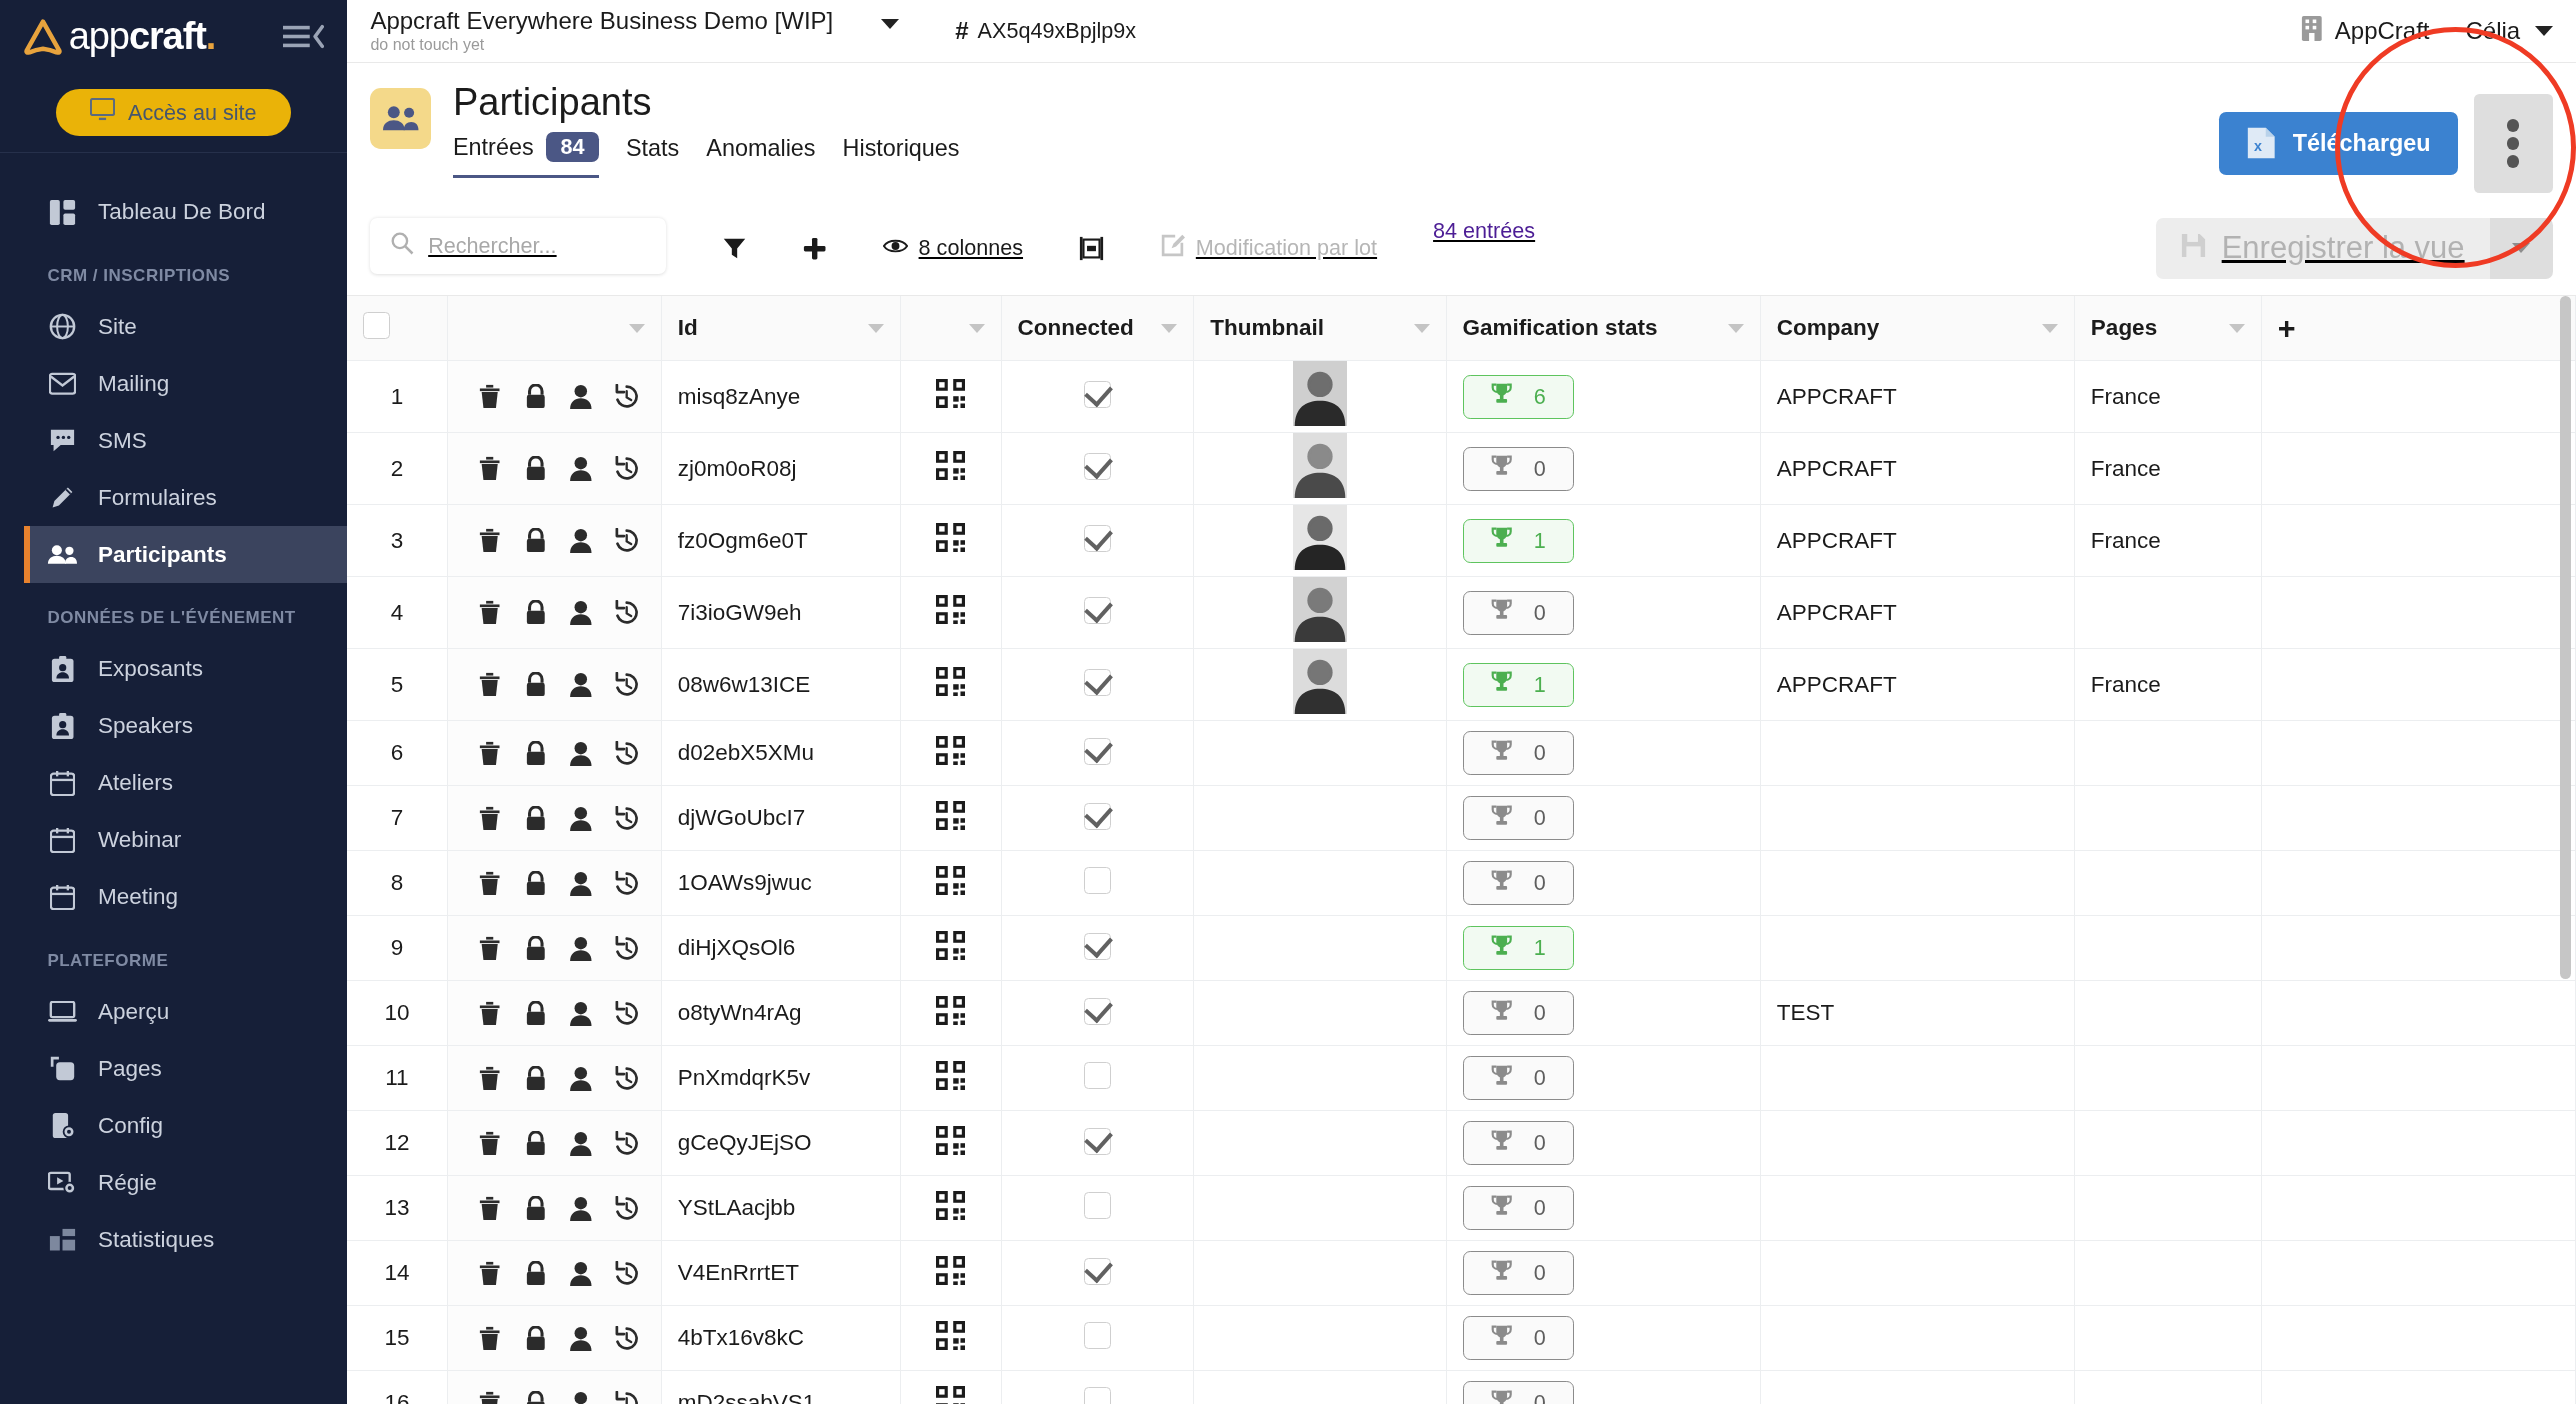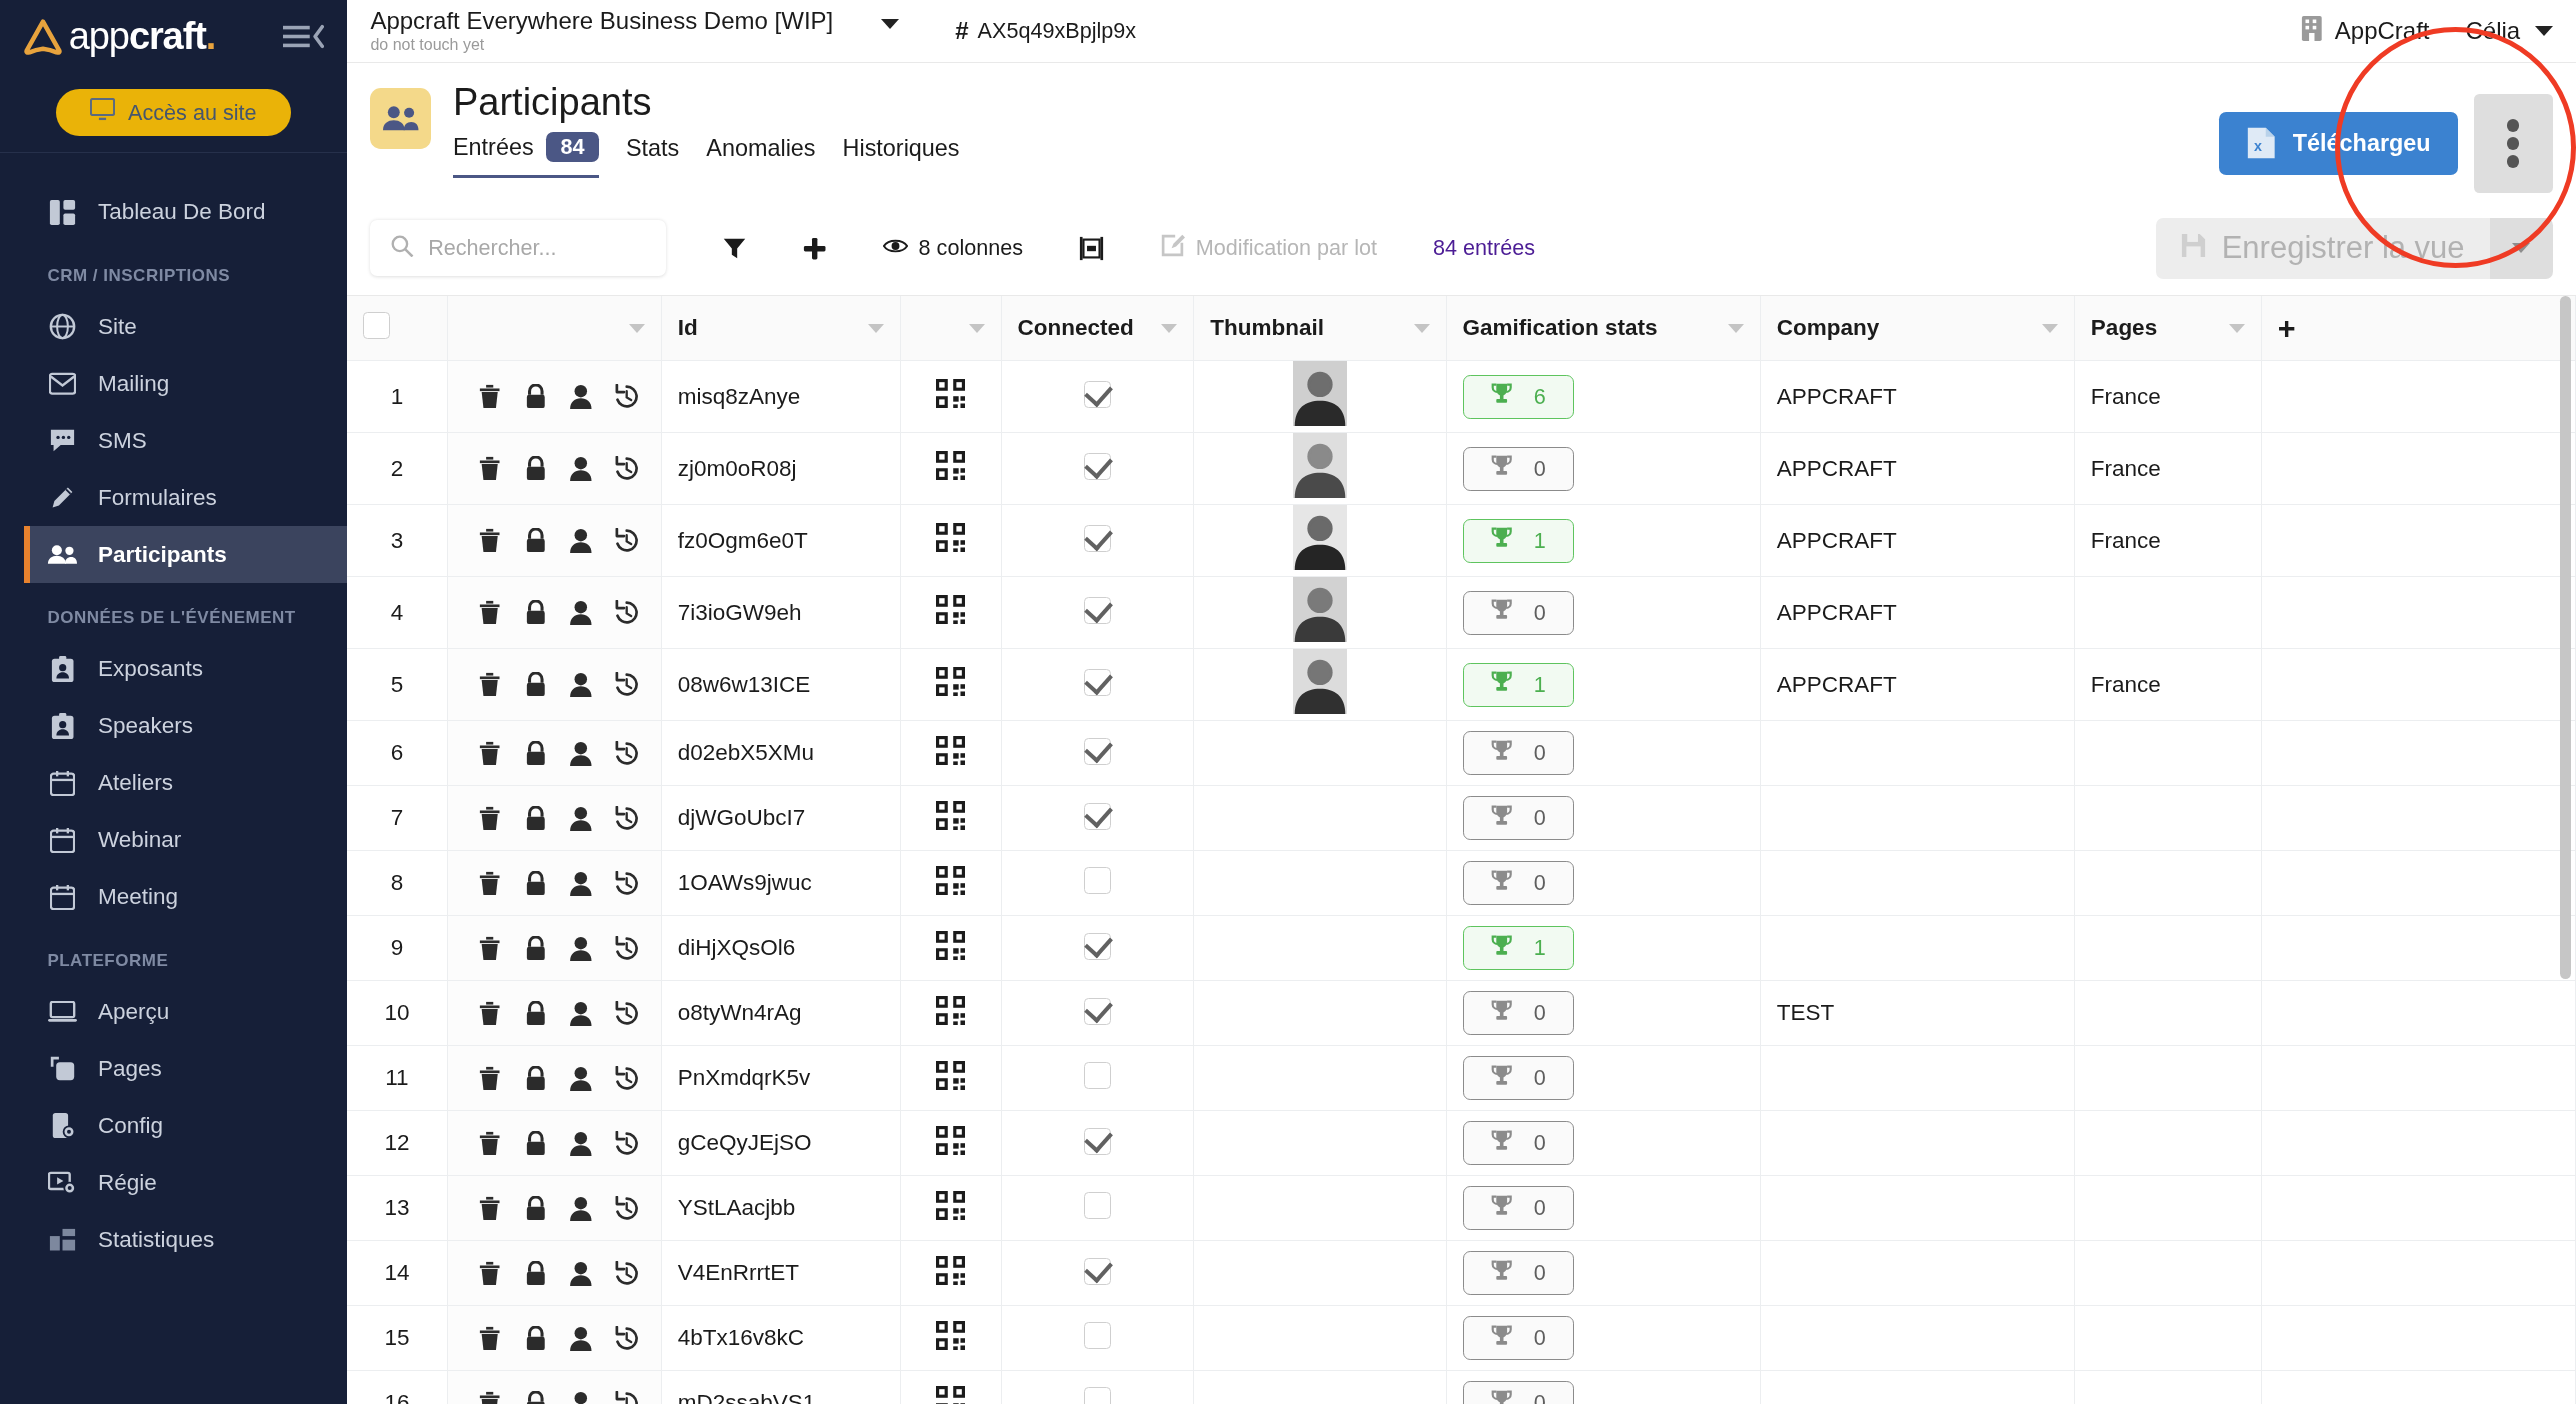--- a/index.html
+++ b/index.html
@@ -88,22 +88,22 @@
   }
   .xls-ico { width:30.5px; height:34px; flex:0 0 30.5px; }
   .kebab-btn {
     width: 79px; height: 99px; background:#dedede; border-radius:5.4px;
     display:flex; align-items:center; justify-content:center; cursor:pointer; margin-left: 16px;
   }
   .kebab-dot { width:12.6px;height:12.6px;border-radius:50%;background:#555; display:block; margin: 5.4px 0; }
 
   
   .toolbar {
-    display:flex; align-items:center; gap: 18px; padding: 14.4px 23.4px 16px 23.4px;
-    border-bottom: 0.9px solid #e9e9e9; margin-top: 10.8px;
+    display:flex; gap: 18px; padding: 14.4px 23.4px 16px 23.4px;
+    border-bottom: 0.9px solid #e9e9e9; margin-top: 10.8px; text-decoration: underline;
   }
   .search {
     width: 296px; height: 56px; background:#fff; border-radius: 7.2px;
     display:flex; align-items:center; gap:14.4px; padding: 0 20px;
     box-shadow: 0 0.9px 3.6px rgba(0,0,0,.13); font-size: 21.6px; color:#a8a8a8;
   }
   .tb-ico { margin-left: 38px; cursor:pointer; display:flex; align-items:center; }
   .tb-item { display:flex; align-items:center; gap:10.8px; margin-left: 38px; font-size:21.6px; color:#1b1b1b; cursor:pointer; }
   .tb-item.dim { color:#b6b6b6; }
   .tb-count { margin-left: 38px; font-size:21.6px; color:#4c1d95; }

